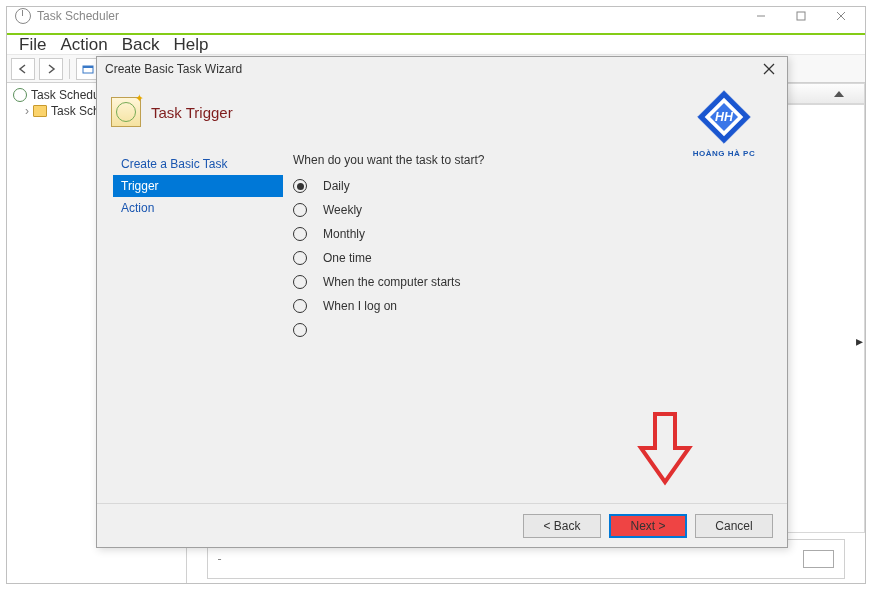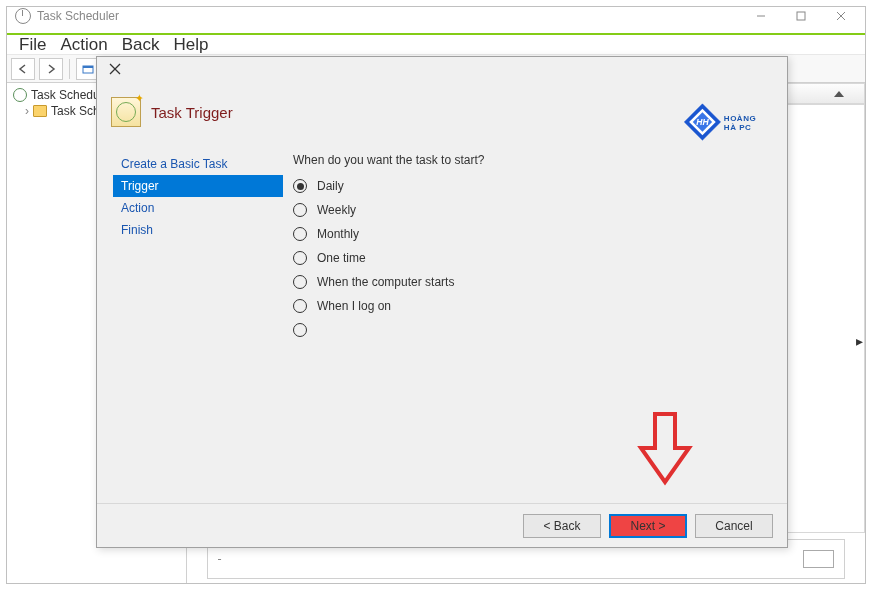--- a/index.html
+++ b/index.html
@@ -41,32 +41,32 @@
     .dialog { position: absolute; top: 56px; left: 96px; width: 692px; height: 492px; background: #f0f0f0; border: 1px solid #a0a0a0; box-shadow: 2px 2px 8px rgba(0,0,0,0.15); z-index: 10; }
     .dialog-title-row { height: 24px; display: flex; align-items: center; padding: 0 8px; background: #f0f0f0; }
     .dialog-title-row .title { flex: 1; font-size: 12px; color: #333; }
     .dialog-title-row .close-btn { width: 20px; height: 20px; display:flex; align-items:center; justify-content:center; cursor:default; }
 
     .dialog-header { height: 62px; display: flex; align-items: center; padding: 0 20px 0 14px; position: relative; background:#f0f0f0; border-bottom: 0; }
     .dialog-header .wiz-icon { width: 30px; height: 30px; border: 1px solid #bfa050; background: linear-gradient(#fff6d8,#f5e2a0); margin-right: 10px; position:relative; display:flex; align-items:center; justify-content:center; }
     .dialog-header .wiz-icon::before { content:""; width:18px; height:18px; border:1.5px solid #7a5; border-radius:50%; }
     .dialog-header .wiz-icon::after { content:"✦"; position:absolute; top:-6px; right:-4px; color:#e6a800; font-size:11px; }
     .dialog-header .hdr-title { font-size: 15px; color: #7f1d1d; }
-    .dialog-header .logo { position: absolute; right: 20px; top: 2px; width: 86px; height: 78px; display:flex; flex-direction:row; align-items:center; justify-content:center; }
+    .dialog-header .logo { position: absolute; right: 20px; top: 2px; width: 86px; height: 78px; display:flex; flex-direction:column; align-items:center; justify-content:center; }
     .dialog-header .logo svg { display:block; }
     .dialog-header .logo .logo-text { font-size: 8px; color: #1a56b0; font-weight: bold; letter-spacing: 0.5px; margin-top:1px; }
 
     .dialog-body { display: flex; height: calc(100% - 130px); padding: 10px 16px 0 16px; }
     .wizard-nav { width: 170px; padding-top: 0; }
     .wizard-nav .nav-item { padding: 4px 8px; font-size: 12px; color: #1a56b0; text-decoration: none; display:block; }
     .wizard-nav .nav-item.selected { background: #0078d7; color: #fff; }
     .wizard-content { flex: 1; padding: 0 10px; }
     .wizard-content .prompt { font-size: 12px; color: #333; margin-bottom: 12px; }
     .radio-group { display: flex; flex-direction: column; gap: 10px; margin-top: 6px; }
-    .radio-row { display: flex; gap: 10px; font-size: 12px; color: #333; }
+    .radio-row { display: flex; gap: 16px; font-size: 12px; color: #333; }
     .radio-row .radio-outer { width: 14px; height: 14px; border: 1.3px solid #333; border-radius: 50%; display:flex; align-items:center; justify-content:center; }
     .radio-row .radio-inner { width: 7px; height: 7px; border-radius: 50%; background: #333; }
 
     .dialog-footer { position: absolute; bottom: 0; left: 0; right: 0; height: 44px; border-top: 1px solid #d8d8d8; display: flex; align-items: center; justify-content: flex-end; padding: 0 14px; gap: 8px; background:#f0f0f0; }
     .dialog-footer .btn { min-width: 78px; height: 24px; border: 1px solid #aaa; background: #e8e8e8; font-size: 12px; color: #333; display:flex; align-items:center; justify-content:center; }
     .dialog-footer .btn.primary { border: 2px solid #0078d7; background: #ef4444; }
 
     
     .annotation-arrow { position: absolute; left: 635px; top: 410px; z-index: 20; pointer-events: none; }
   </style>
@@ -151,20 +151,21 @@
   </div>
 
   <div class="status-area">
     <span style="color:#888; text-decoration:line-through; flex:1;">&nbsp;</span>
     <span class="btn-small">&nbsp;&nbsp;&nbsp;</span>
   </div>
 </div>
 
 <div class="dialog">
   <div class="dialog-title-row">
+    <span class="title">Create Basic Task Wizard</span>
     <div class="close-btn">
       <svg width="12" height="12">
           <line x1="1" y1="1" x2="11" y2="11" stroke="#333" stroke-width="1.2"></line>
           <line x1="11" y1="1" x2="1" y2="11" stroke="#333" stroke-width="1.2"></line>
         </svg>
     </div>
   </div>
 
   <div class="dialog-header">
     <span class="wiz-icon"></span>
@@ -178,21 +179,20 @@
       </svg>
       <span class="logo-text">HOÀNG HÀ PC</span>
     </div>
   </div>
 
   <div class="dialog-body">
     <div class="wizard-nav">
       <span class="nav-item">Create a Basic Task</span>
       <span class="nav-item selected">Trigger</span>
       <span class="nav-item">Action</span>
-      <span class="nav-item">Finish</span>
     </div>
 
     <div class="wizard-content">
       <div class="prompt">When do you want the task to start?</div>
       <div class="radio-group">
         <label class="radio-row">
           <span class="radio-outer">
               <span class="radio-inner"></span>
             </span>
           <span>Daily</span>

